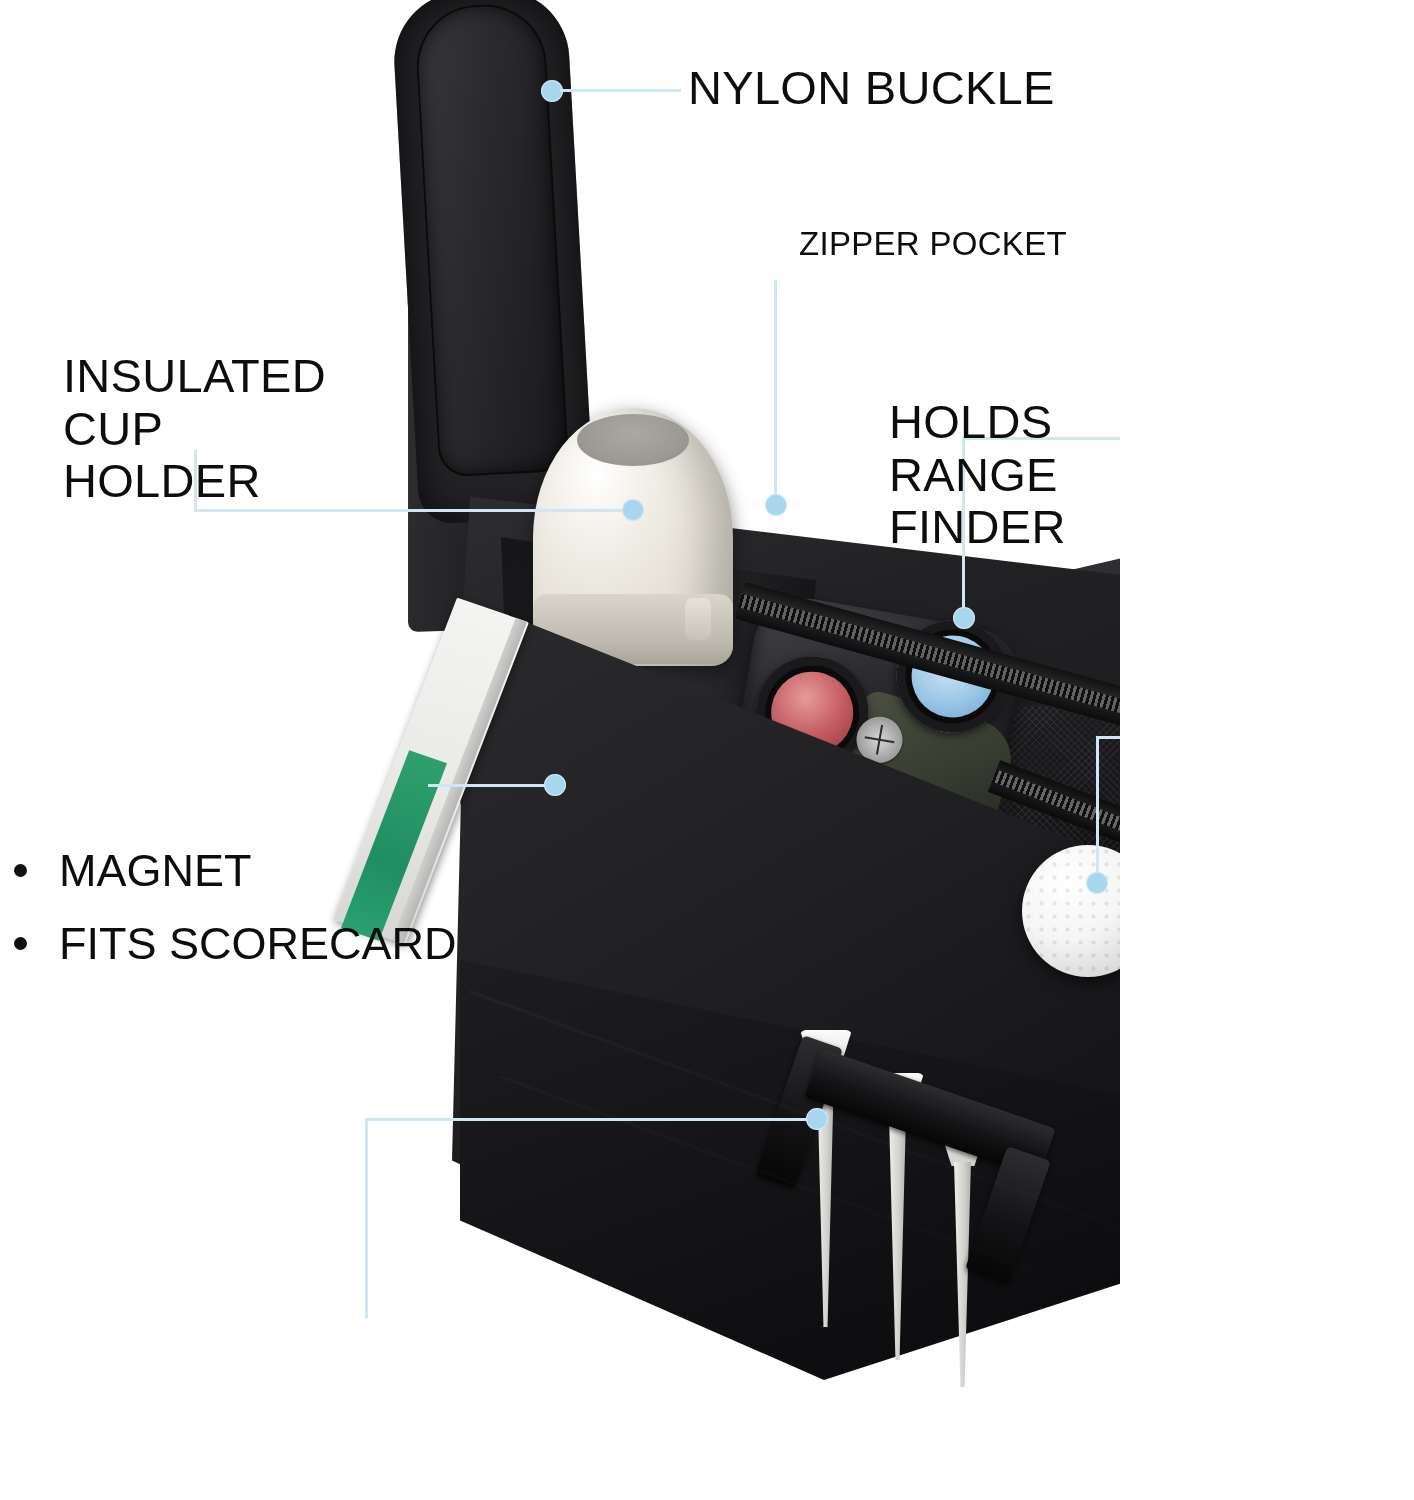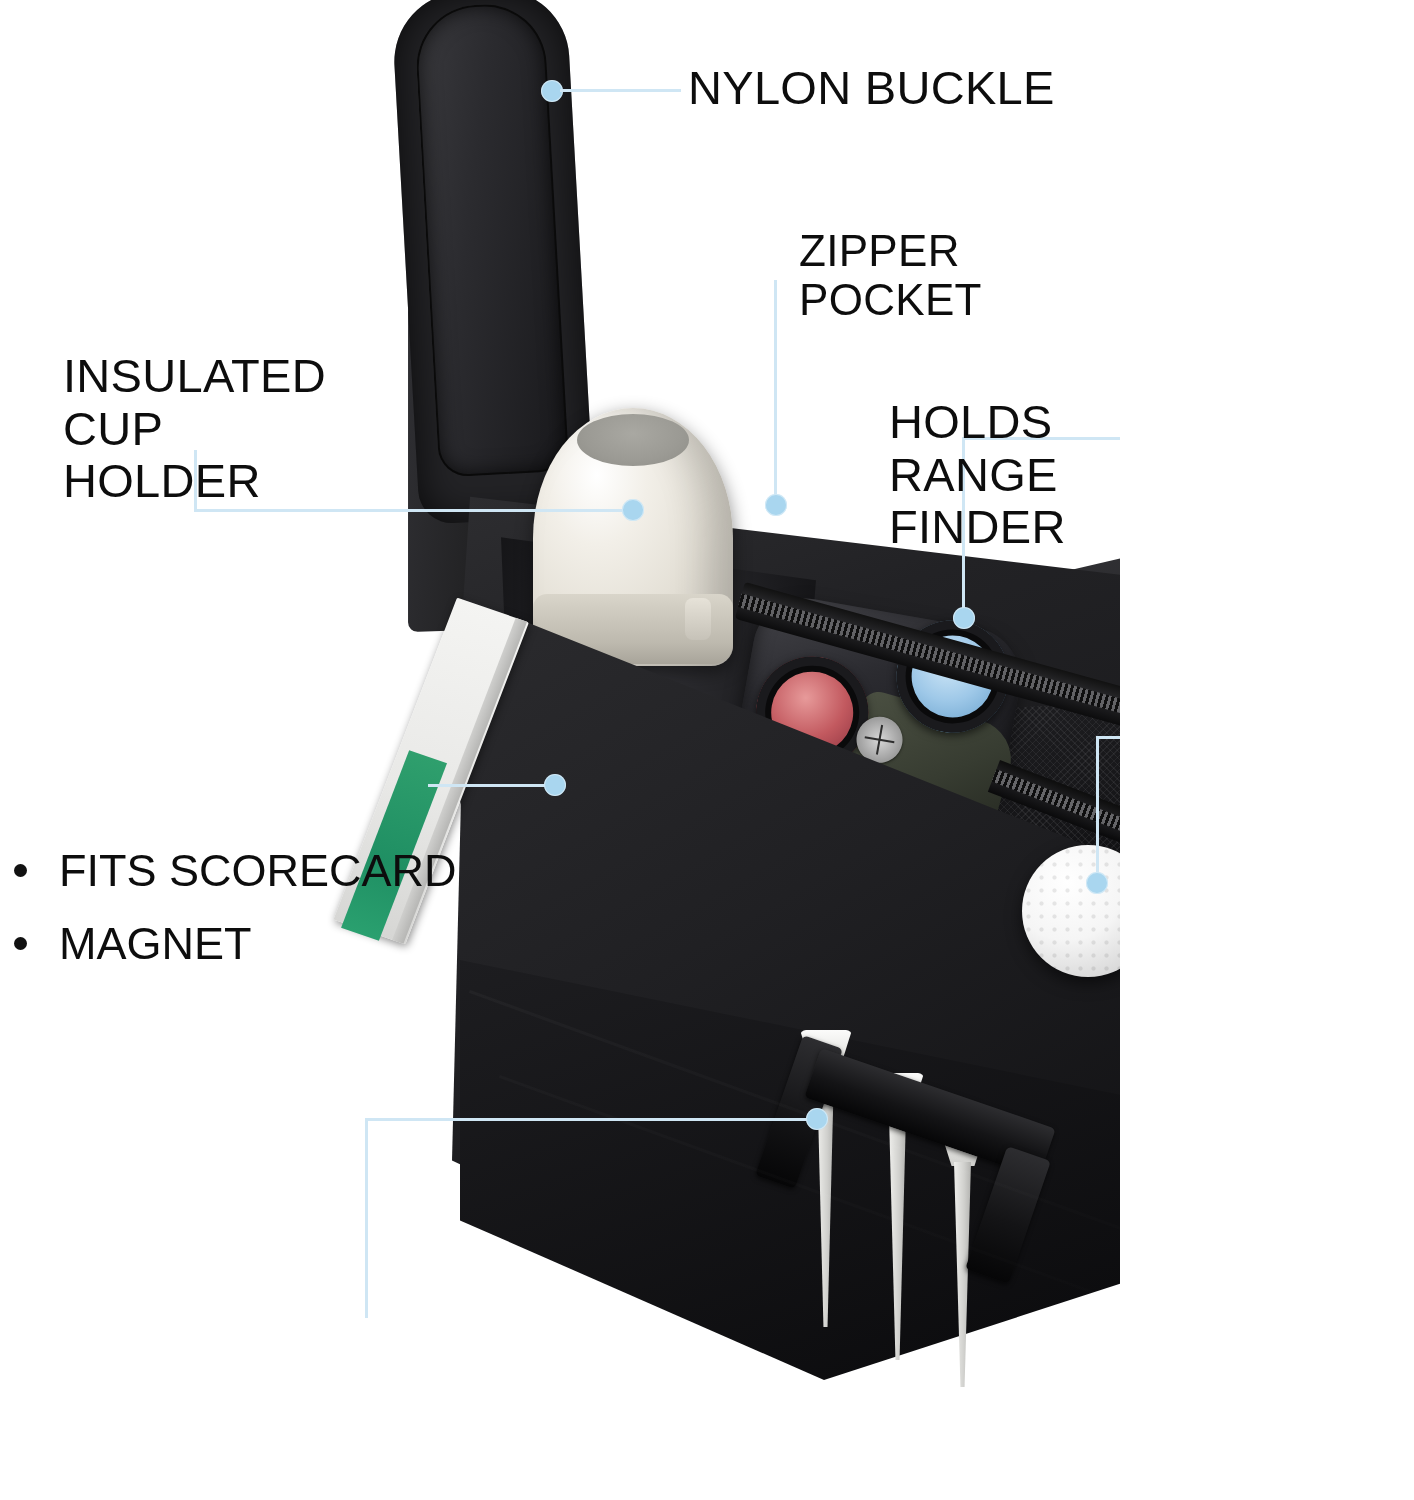--- a/index.html
+++ b/index.html
@@ -19,21 +19,21 @@
   .label{
     position:absolute;
     color:#0d0d0d;
     font-weight:400;
     letter-spacing:0.3px;
     line-height:1.12;
     white-space:pre-line;
     font-family:"Liberation Sans", sans-serif;
   }
   .lbl-nylon      { left:688px;  top:62px;   font-size:47px; }
-  .lbl-zipper     { left:799px;  top:226px;  font-size:44px; }
+  .lbl-zipper     { left:799px;  top:226px;  font-size:33px; }
   .lbl-holds      { left:889px;  top:396px;  font-size:47px; }
   .lbl-micro      { left:1112px; top:492px;  font-size:45px; text-align:center; width:300px;}
   .lbl-insulated  { left:63px;   top:350px;  font-size:47px; width:291px;}
   .lbl-front      { left:0px;    top:759px;  font-size:53px; }
   .lbl-tee        { left:253px;  top:1331px; font-size:53px; }
 
   .bullets{
     position:absolute;
     left:10px; top:846px;
     font-size:45px;
@@ -486,18 +486,18 @@
   <div class="label lbl-zipper">ZIPPER POCKET</div>
 
   <div class="label lbl-holds">HOLDS RANGE FINDER</div>
 
 
   <div class="label lbl-insulated">INSULATED
 CUP HOLDER</div>
 
 
   <ul class="bullets">
+    <li>MAGNET</li>
     <li>FITS SCORECARD</li>
-    <li>MAGNET</li>
   </ul>
 
 
 </div>
 
 </body></html>

